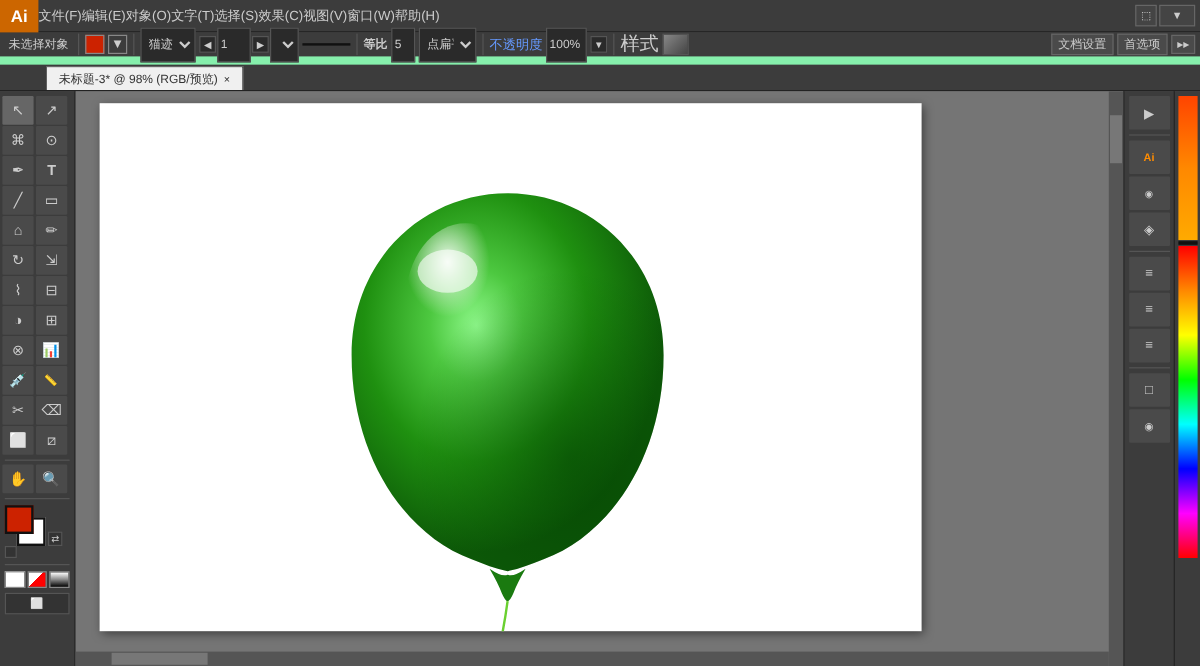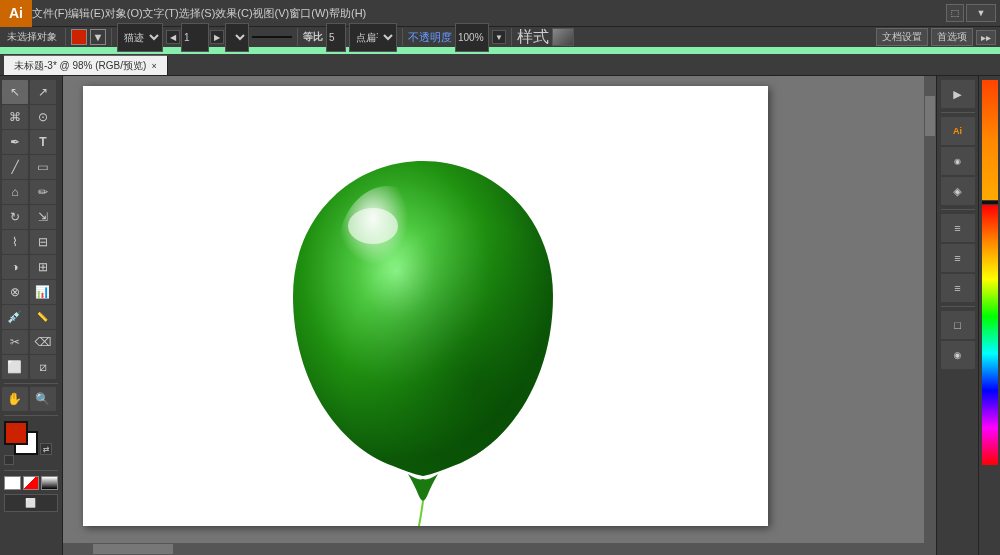--- a/index.html
+++ b/index.html
@@ -38,21 +38,21 @@
     
     #tabbar {
       width: 100%; height: 22px; background: #3c3c3c; display: flex; align-items: flex-end;
       border-bottom: 1px solid #222;
     }
     .tab {
       padding: 2px 10px; height: 20px; background: #535353; border-top: 1px solid #666;
       border-right: 1px solid #222; color: #ccc; font-size: 10px; display: flex; align-items: center;
       cursor: pointer; gap: 5px;
     }
-    .tab.active { background: #f0f0f0; color: #333; }
+    .tab.active { background: #f0f0f0; color: #333; margin-left: 35px; }
     .tab-close { font-size: 9px; cursor: pointer; }
 
     
     #main { display: flex; width: 100%; height: calc(555px - 27px - 27px - 22px); }
 
     
     #toolbox {
       width: 63px; background: #3c3c3c; border-right: 1px solid #222;
       display: flex; flex-direction: column; padding: 4px 2px; gap: 0;
       overflow: hidden; flex-shrink: 0;

